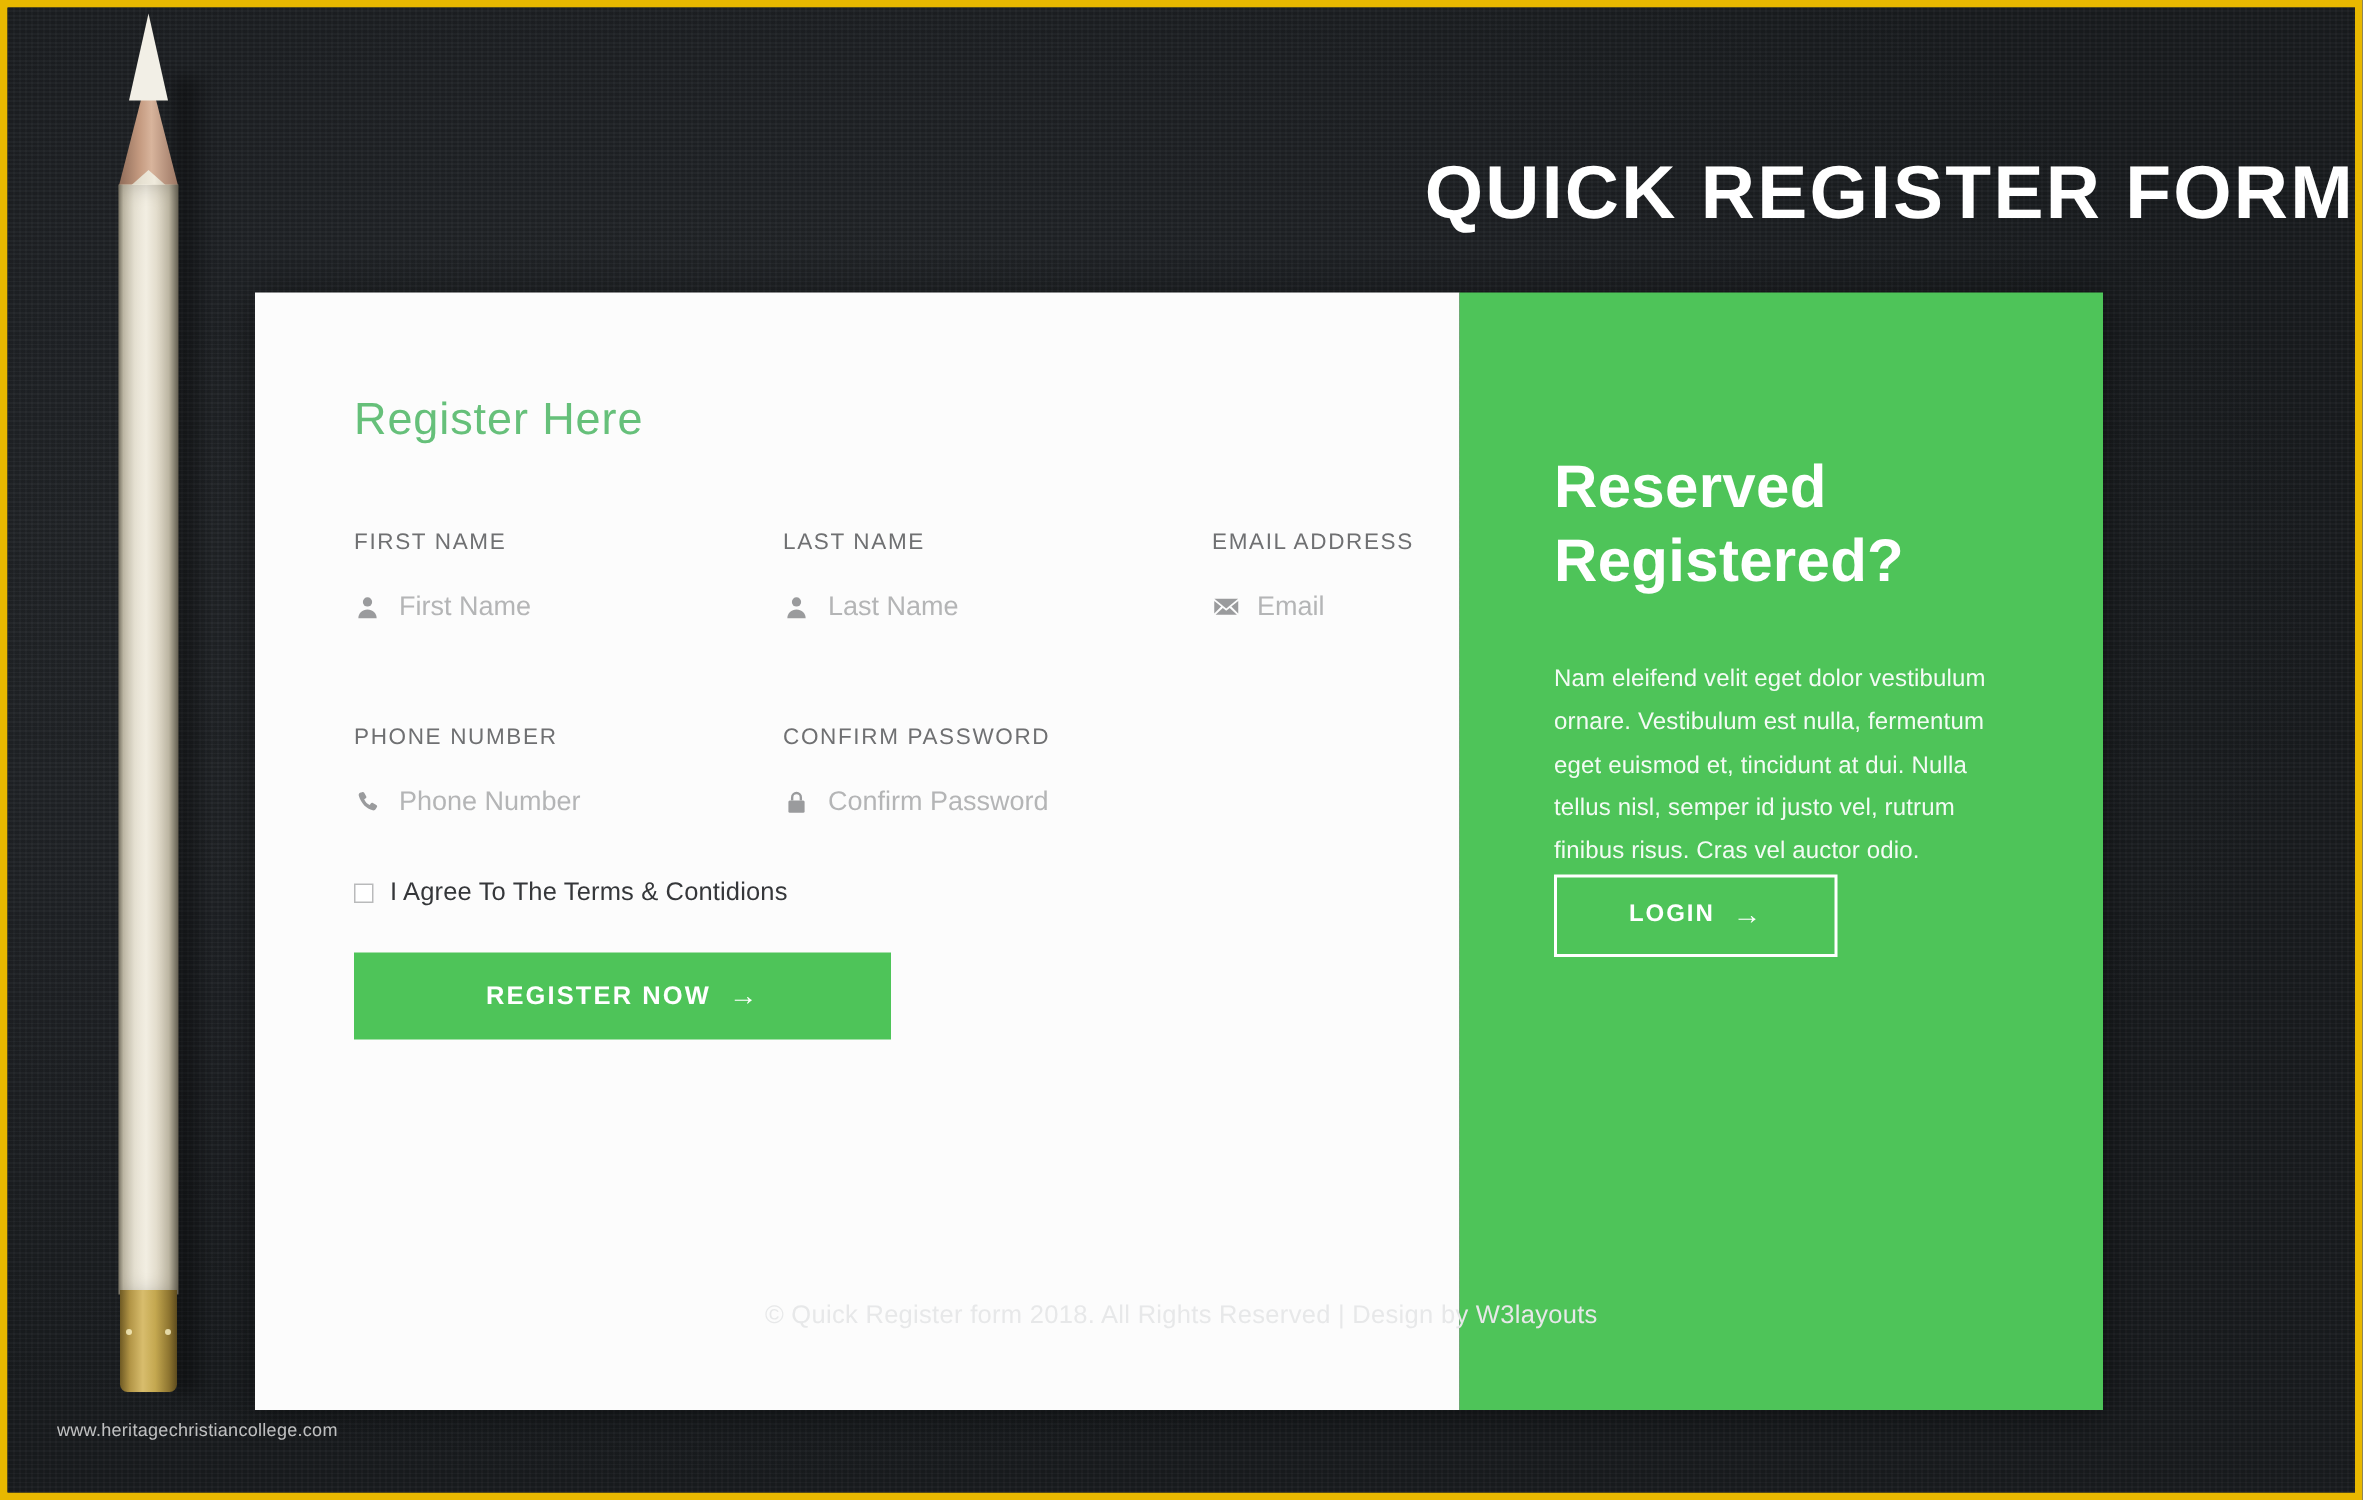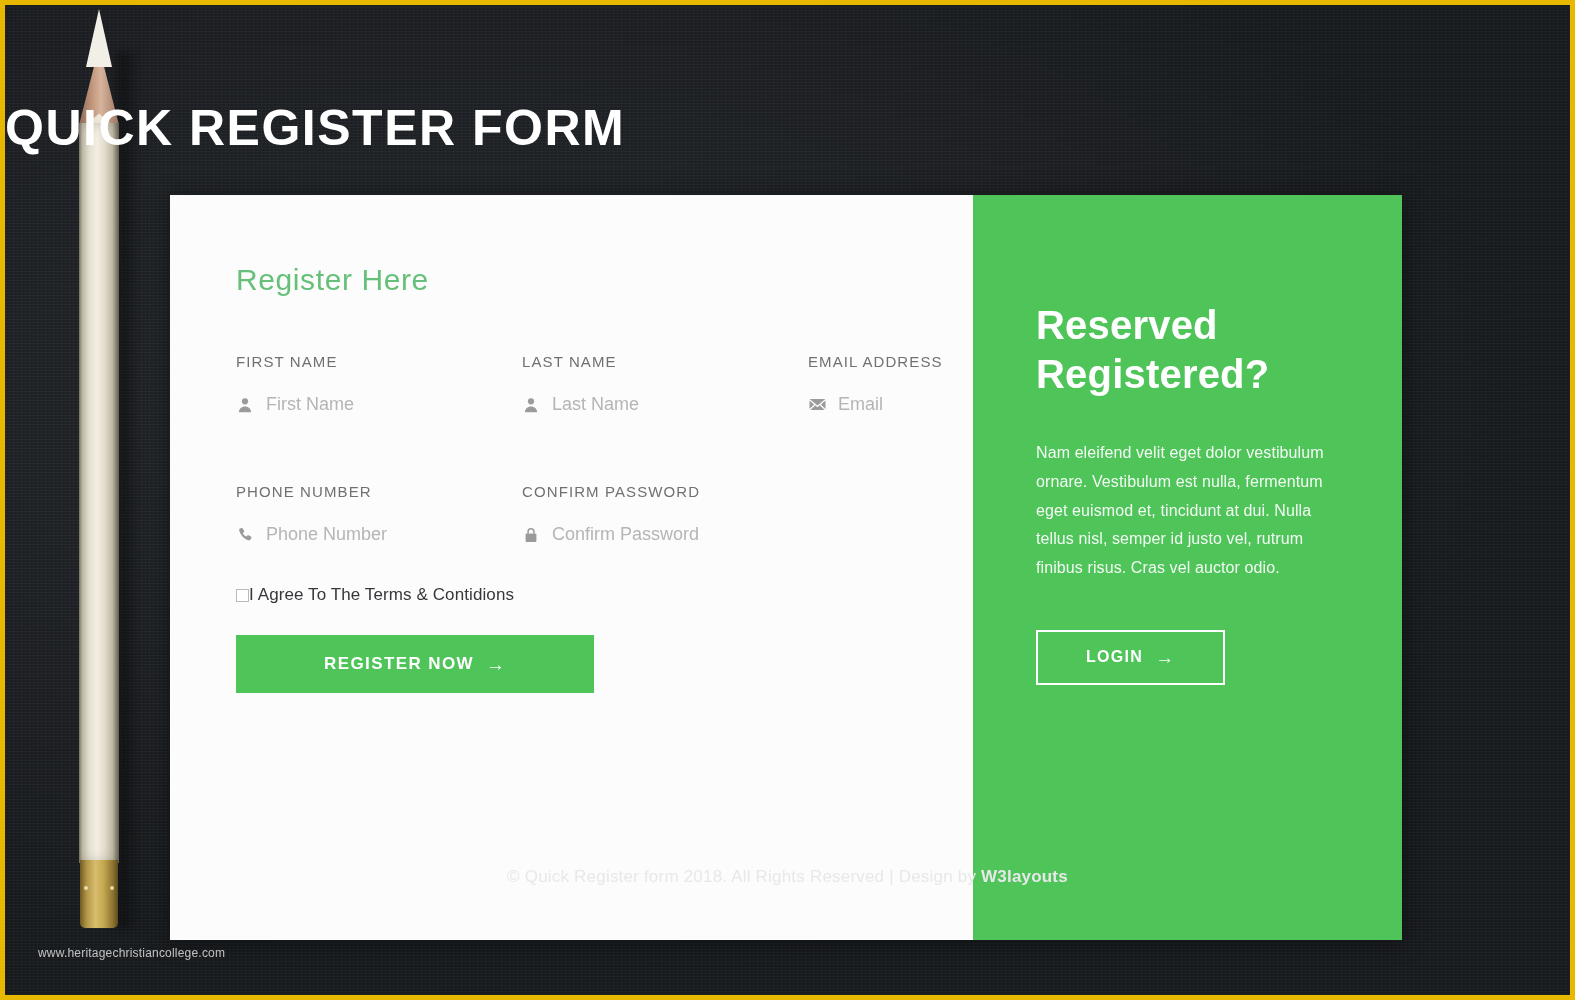--- a/index.html
+++ b/index.html
@@ -107,21 +107,21 @@
     background: linear-gradient(90deg, rgba(0,0,0,0.5), rgba(0,0,0,0));
     filter: blur(5px);
     z-index: -1;
   }
 
   
   #title {
     position: absolute;
     left: 0; right: 0;
     top: 94px;
-    text-align: left;
+    text-align: right;
     color: #ffffff;
     font-size: 50px;
     font-weight: bold;
     letter-spacing: 1.5px;
     z-index: 5;
   }
 
   
   #card {
     position: absolute;
@@ -189,20 +189,21 @@
     font-family: "Liberation Sans", sans-serif;
     font-size: 18px;
     color: #3c3d3f;
     padding: 2px 0;
   }
   .field-input::placeholder { color: #b4b5b6; }
 
   .terms-row {
     display: flex;
     align-items: center;
+    gap: 11px;
     margin-top: -4px;
     margin-bottom: 30px;
   }
   .terms-checkbox {
     width: 13px; height: 13px;
     border: 1px solid #b9babb;
     background: #fff;
     appearance: none;
     -webkit-appearance: none;
     margin: 0;
@@ -243,21 +244,20 @@
     font-weight: bold;
     line-height: 1.23;
     letter-spacing: 0.2px;
     margin-bottom: 40px;
   }
   #side-paragraph {
     font-size: 16px;
     line-height: 1.79;
     color: #f3fbf4;
     letter-spacing: 0.1px;
-    margin-bottom: 47px;
     max-width: 300px;
   }
   #login-button {
     display: inline-flex;
     align-items: center;
     gap: 12px;
     background: transparent;
     border: 2px solid #ffffff;
     color: #ffffff;
     padding: 16px 48px;
@@ -272,21 +272,21 @@
   #footer {
     position: absolute;
     left: 0; right: 0;
     top: 862px;
     text-align: center;
     color: #e7e8e9;
     font-size: 17px;
     letter-spacing: 0.2px;
     z-index: 5;
   }
-  #footer-brand { font-weight: bold; }
+  #footer-brand { font-weight: normal; }
 
   
   #watermark {
     position: absolute;
     left: 33px;
     top: 941px;
     color: rgba(255,255,255,0.72);
     font-size: 12px;
     letter-spacing: 0.2px;
     z-index: 6;

